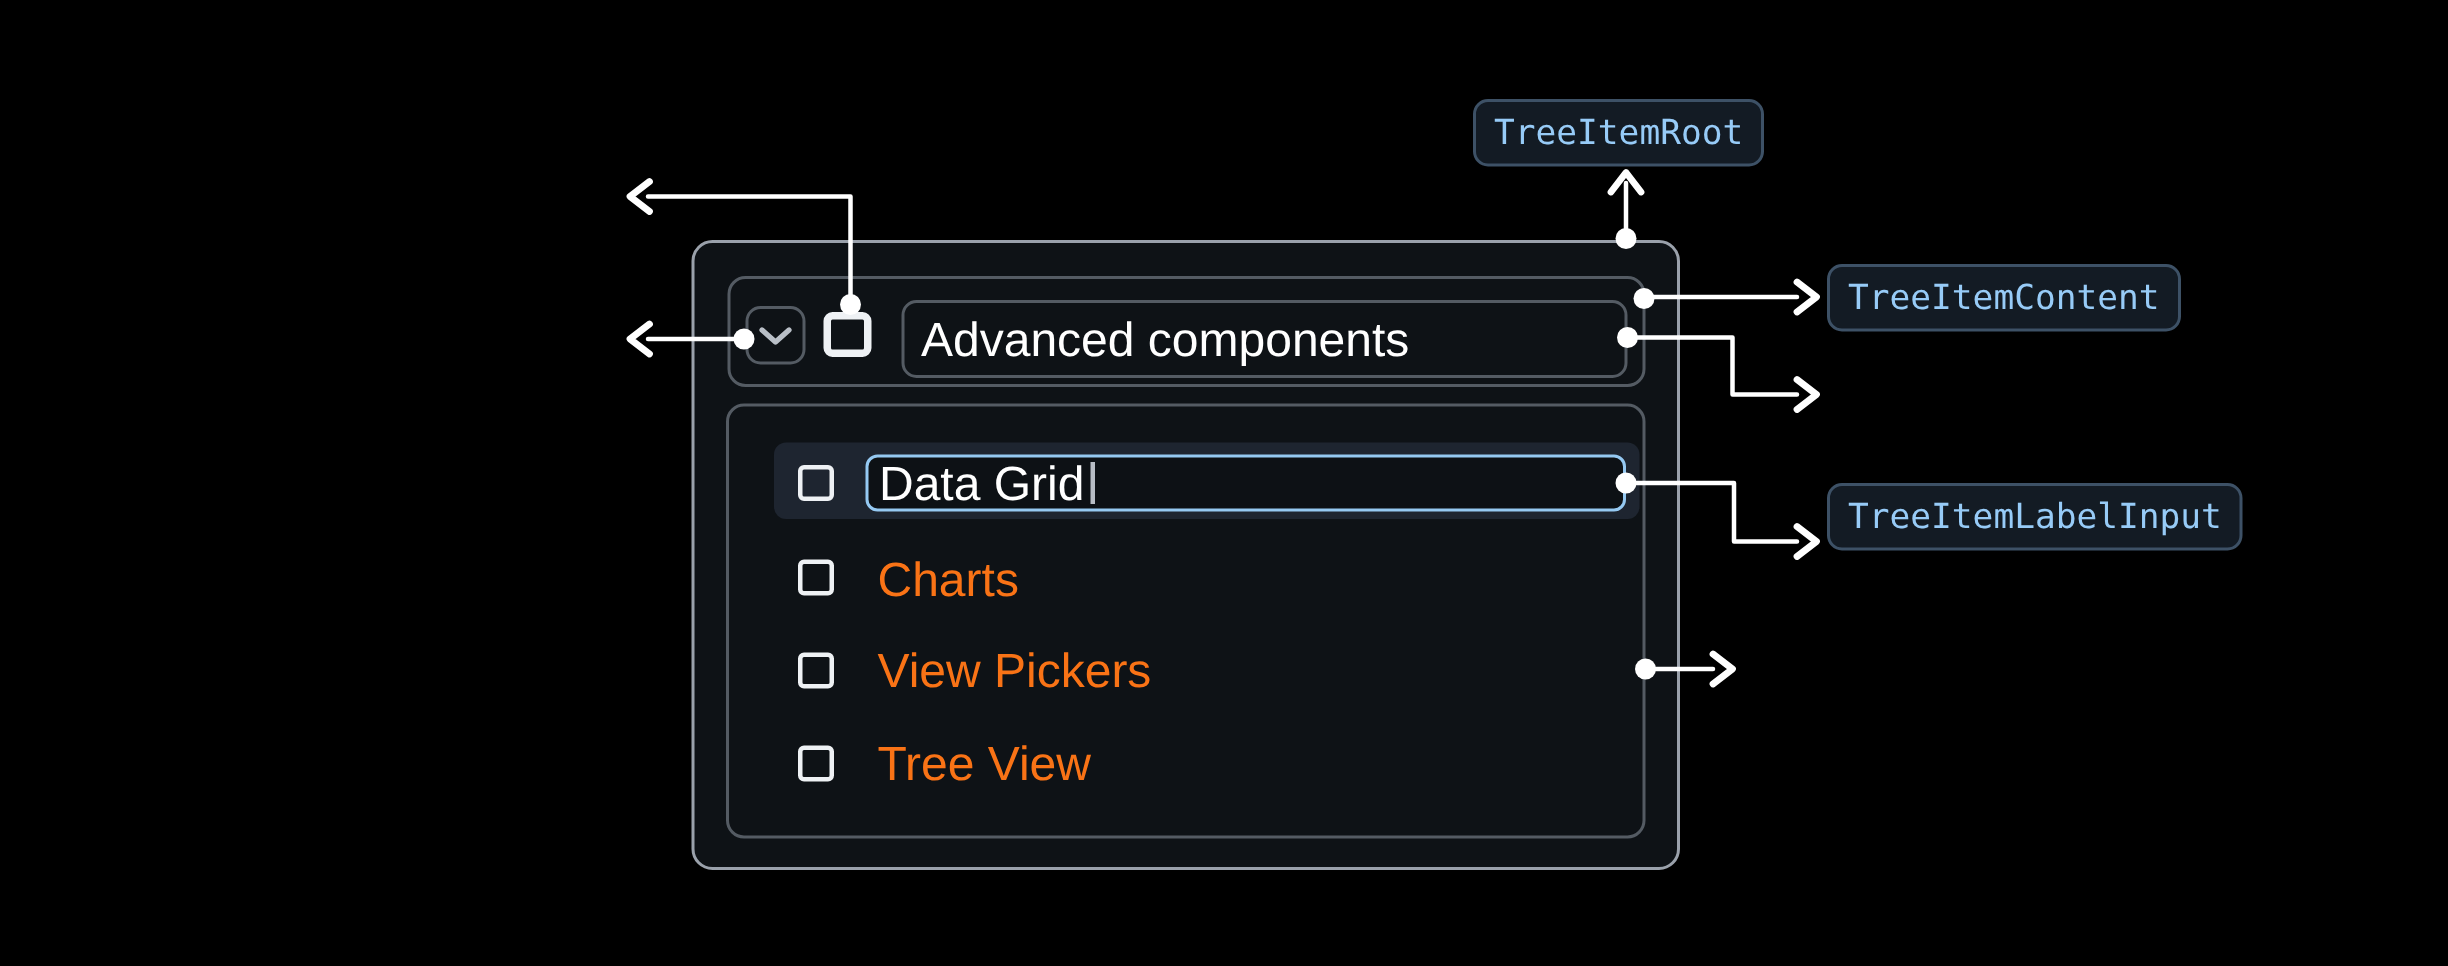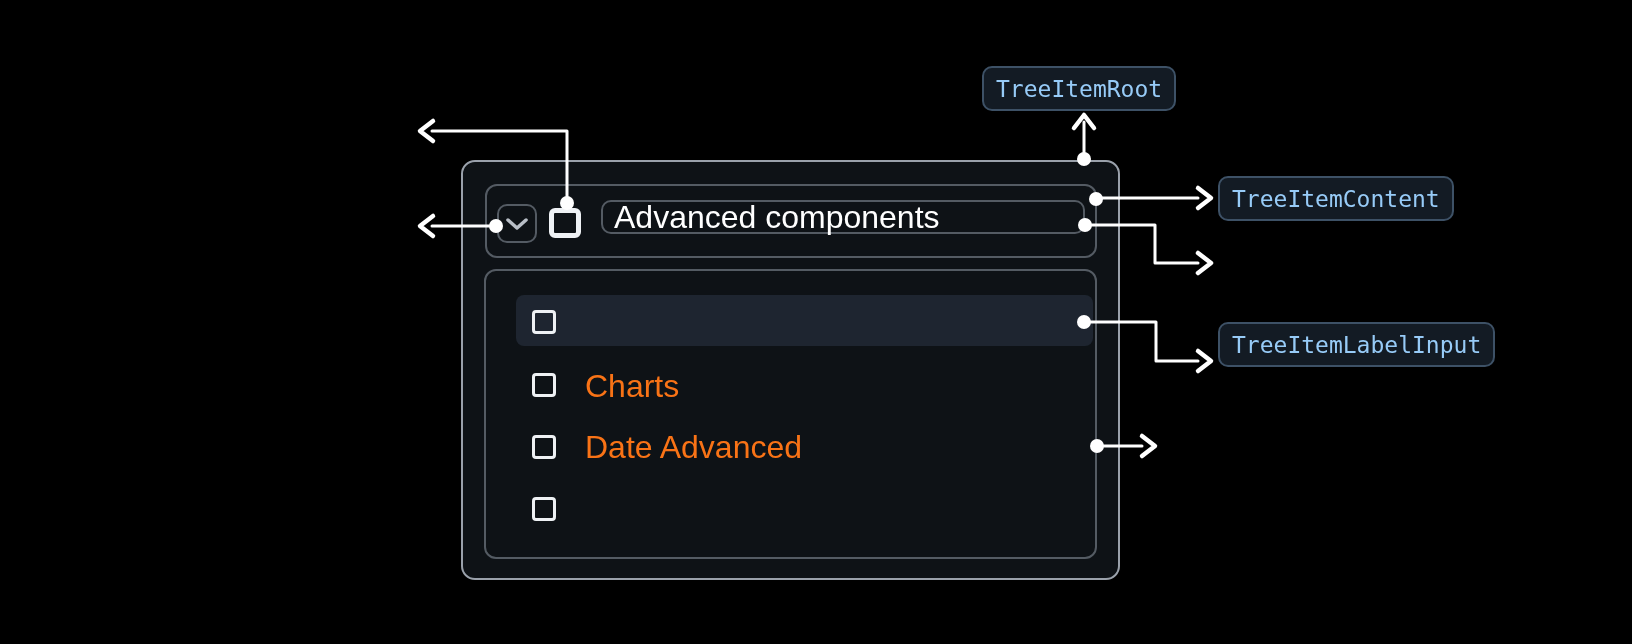--- a/index.html
+++ b/index.html
@@ -21,21 +21,21 @@
     left:497px;top:204px;width:40px;height:39px;
     border:2px solid #545b63;border-radius:10px;z-index:3;
     background:transparent;display:flex;align-items:center;justify-content:center;
     padding:0;cursor:pointer;
   }
   .checkbox{border:5.5px solid #eef1f4;border-radius:6px;z-index:3;background:transparent;}
   .cb-parent{left:549px;top:208px;width:32px;height:30px;}
   .cb-child{left:532px;width:24px;height:24px;border-width:3.5px;border-radius:4px;}
   .cb-r1{top:310px}.cb-r2{top:373px}.cb-r3{top:435px}.cb-r4{top:497px}
   .label-box{
-    left:601px;top:200px;width:484px;height:34px;
+    left:601px;top:200px;width:484px;height:52px;
     border:2px solid #545b63;border-radius:10px;z-index:3;
     display:flex;align-items:center;padding-left:11px;
     font-size:32px;color:#ffffff;white-space:nowrap;
   }
   .group-box{
     left:484px;top:269px;width:613px;height:290px;
     border:2px solid #545b63;border-radius:12px;z-index:2;
   }
   .hl-row{
     left:516px;top:295px;width:577px;height:51px;
@@ -93,28 +93,33 @@
   <span class="abs checkbox cb-parent"></span>
 
   <div class="abs label-box">
     <span>Advanced components</span>
   </div>
 
   <div class="abs group-box"></div>
 
   <div class="abs hl-row"></div>
   <span class="abs checkbox cb-child cb-r1"></span>
+  <div class="abs input-box">
+    <span>Data Grid</span>
+    <span class="caret"></span>
+  </div>
 
   <span class="abs checkbox cb-child cb-r2"></span>
   <div class="abs item-text it-r2">Charts</div>
 
   <span class="abs checkbox cb-child cb-r3"></span>
-  <div class="abs item-text it-r3">Date Advanced</div>
+  <div class="abs item-text it-r3">View Pickers</div>
 
   <span class="abs checkbox cb-child cb-r4"></span>
+  <div class="abs item-text it-r4">Tree View</div>
 
   <div class="code-label ann-root">TreeItemRoot</div>
   <div class="code-label ann-content">TreeItemContent</div>
   <div class="code-label ann-input">TreeItemLabelInput</div>
 
   <svg class="connectors" viewBox="0 0 1632 644">
     <g>
       <path d="M1084 158 L1084 122"></path>
       <polyline points="1074,128 1084,115 1094,128"></polyline>
       <circle cx="1084" cy="159" r="7"></circle>

